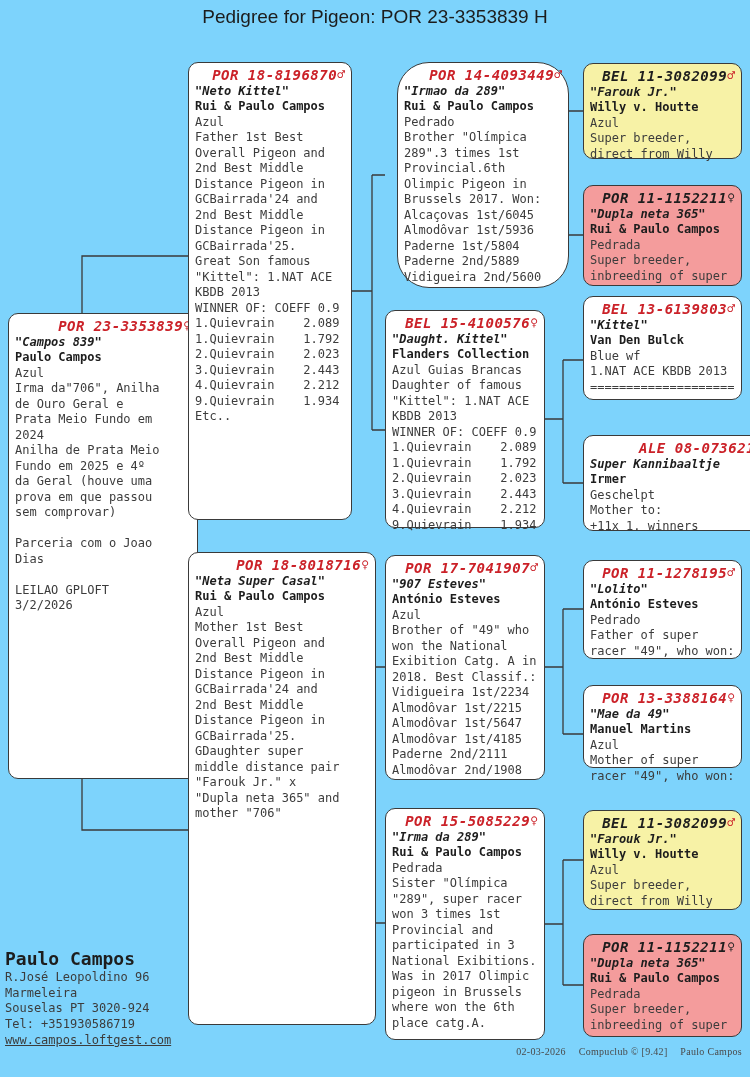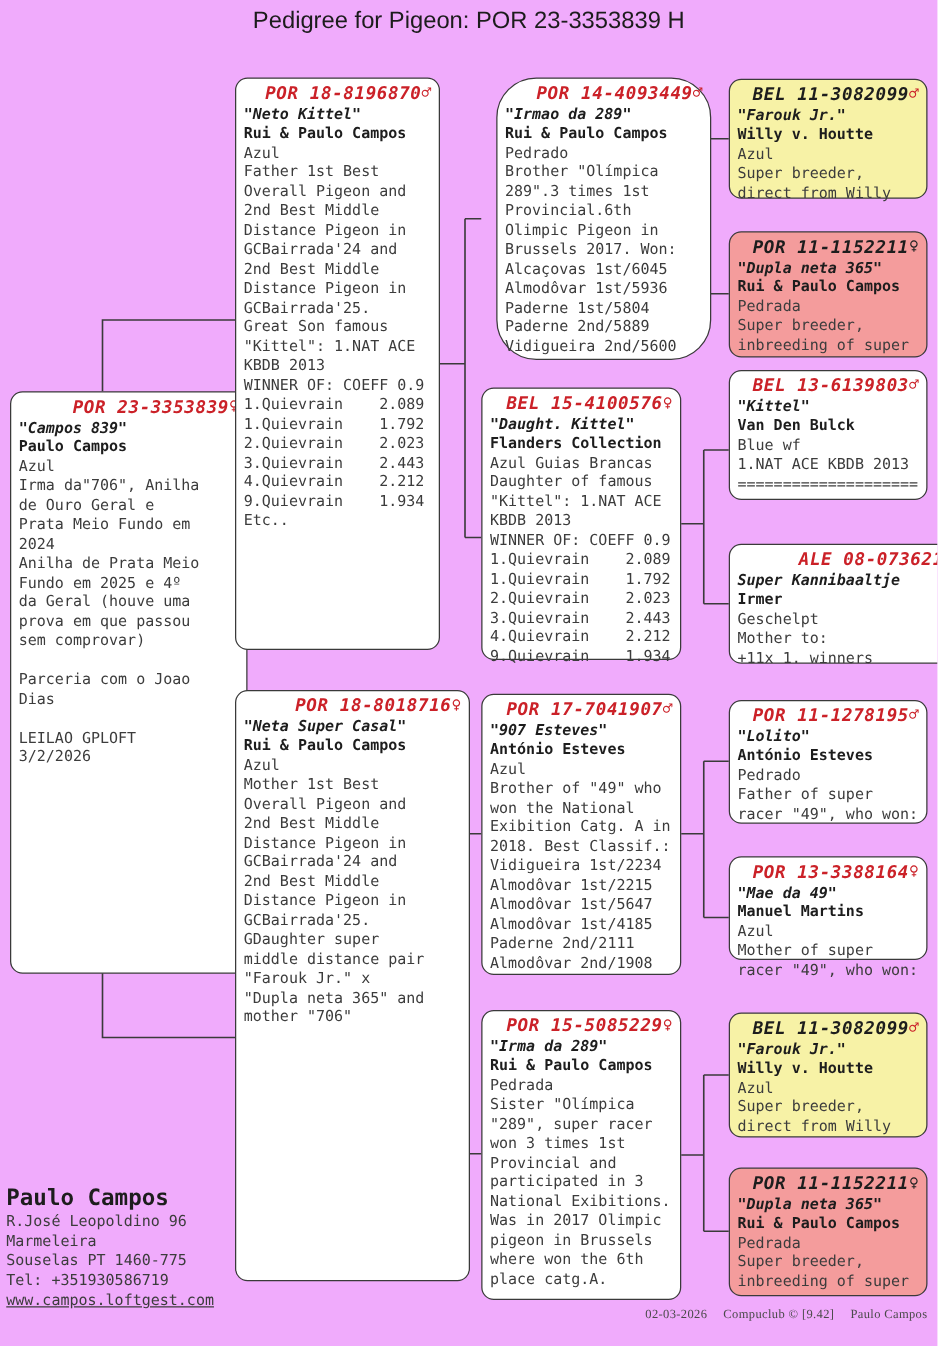--- a/index.html
+++ b/index.html
@@ -1,18 +1,18 @@
 <!DOCTYPE html>
 <html><head>
 <meta charset="utf-8">
 <style>
   html,body { margin:0; padding:0; background:#ffffff; }
   #page {
     position:relative; width:750px; height:1077px;
-    background:#f0abfc; overflow:hidden;
+    background:#7dd3fc; overflow:hidden;
     font-family:"DejaVu Sans Mono", monospace;
     color:#2e2e2e;
   }
   #title {
     position:absolute; left:0; top:6px; width:750px;
     text-align:center; font-family:"Liberation Sans", sans-serif;
     font-size:19px; color:#1c1c1c;
   }
   #connectors { position:absolute; left:0; top:0; width:750px; height:1077px; }
 
@@ -341,21 +341,21 @@
     <div class="owner">Rui &amp; Paulo Campos</div>
     <div class="body">Pedrada
 Super breeder,
 inbreeding of super</div>
   </div>
 
   <div id="contact">
     <div id="contact-name">Paulo Campos</div>
     <div id="contact-address">R.José Leopoldino 96
 Marmeleira
-Souselas PT 1460-775
+Souselas PT 3020-924
 Tel: +351930586719</div>
     <div id="contact-website">www.campos.loftgest.com</div>
   </div>
 
   <div id="footer">
     <span>02-03-2026</span>
     <span>Compuclub © [9.42]</span>
     <span>Paulo Campos</span>
   </div>
 

